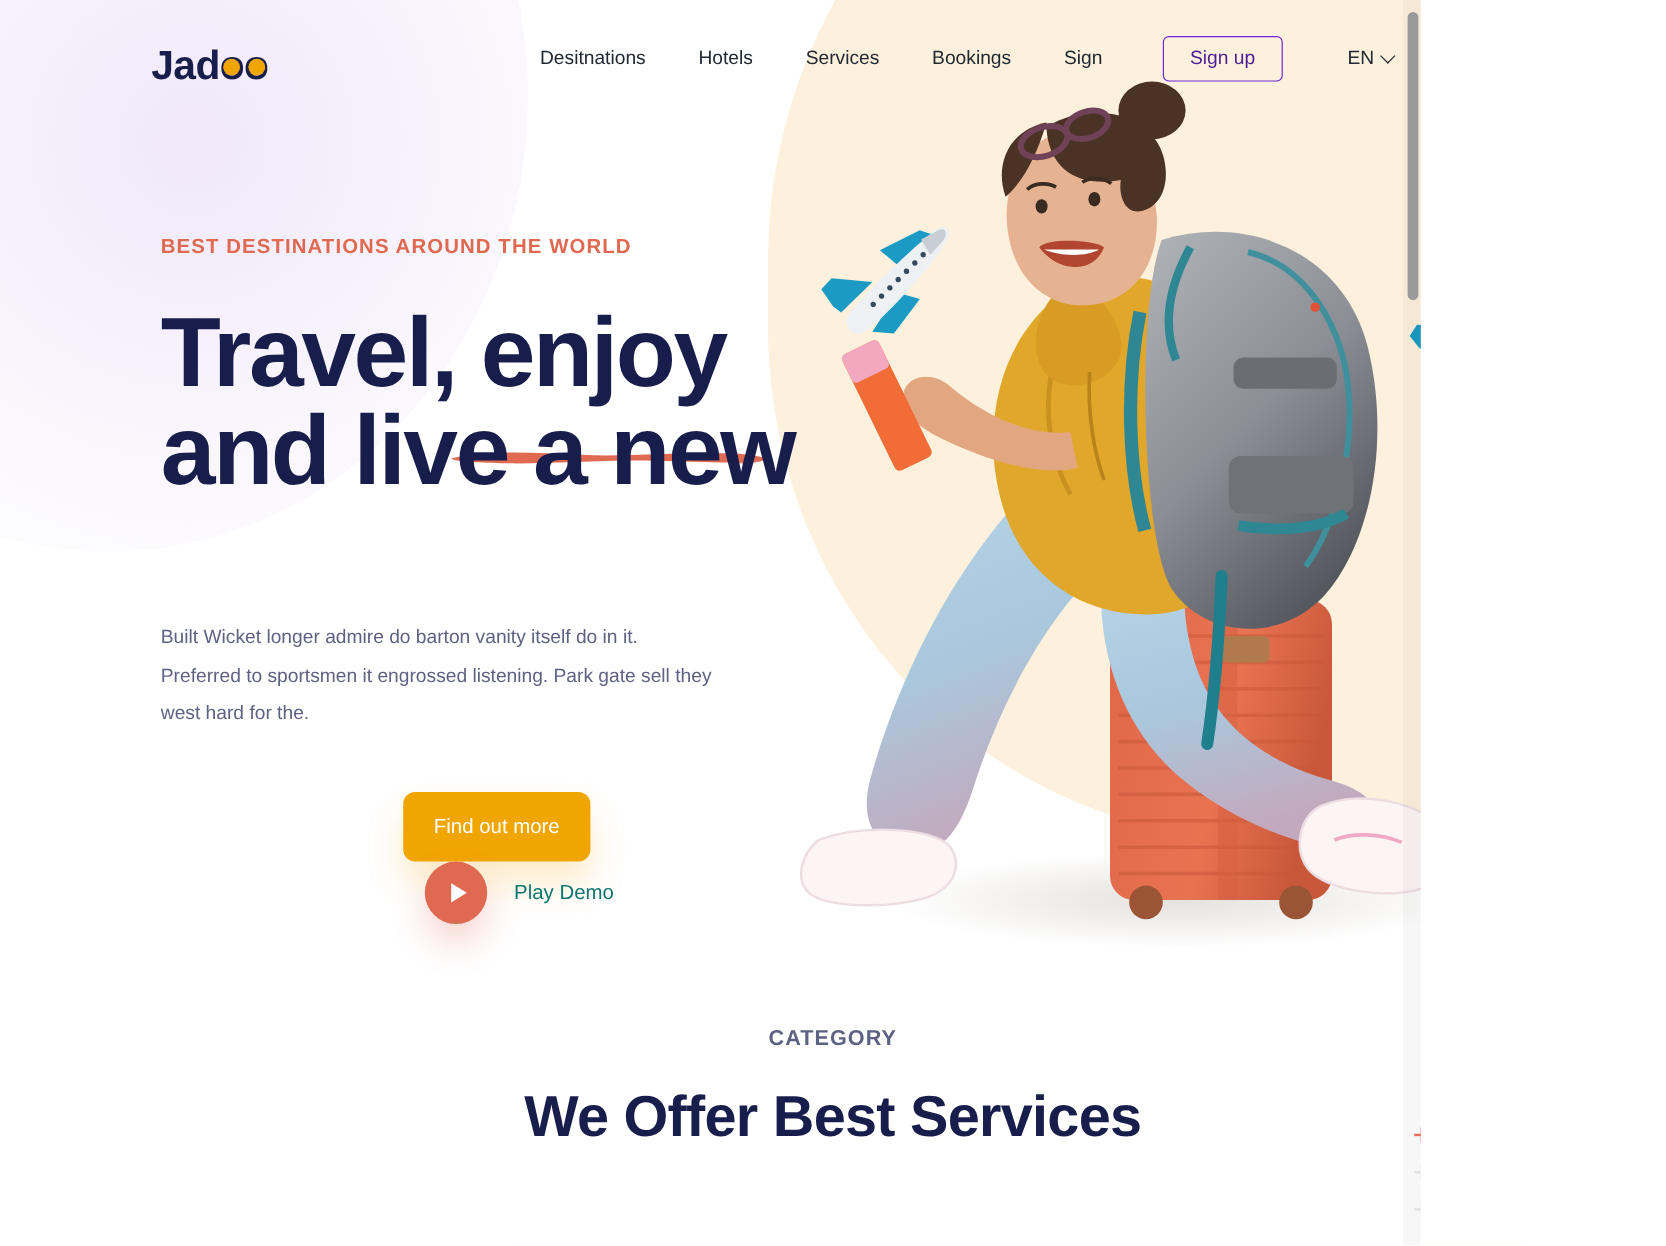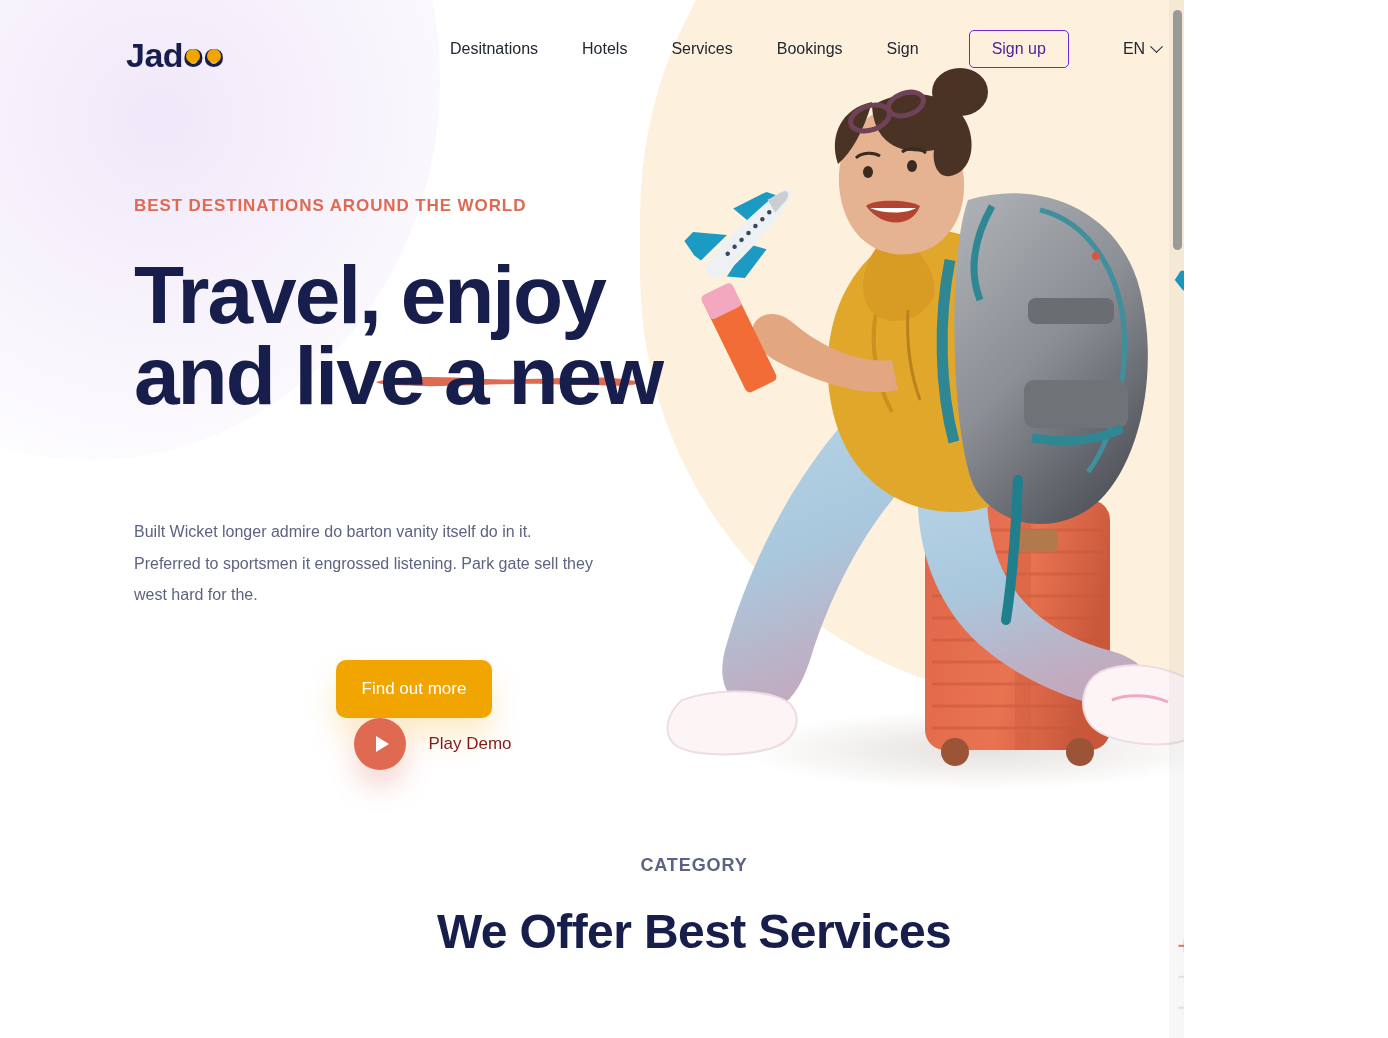--- a/index.html
+++ b/index.html
@@ -166,21 +166,21 @@
   .play-tri {
     width:0; height:0;
     border-left:13px solid #fff;
     border-top:8px solid transparent;
     border-bottom:8px solid transparent;
     margin-left:4px;
   }
   .play-label {
     margin-left:22px;
     font-size:17px;
-    color:#7f1d1d;
+    color:#0f766e;
   }
 
   
   .hero-art {
     position:absolute;
     left:620px; top:60px;
     width:768px; height:760px;
     z-index:15;
   }
   .plane { position:absolute; }

